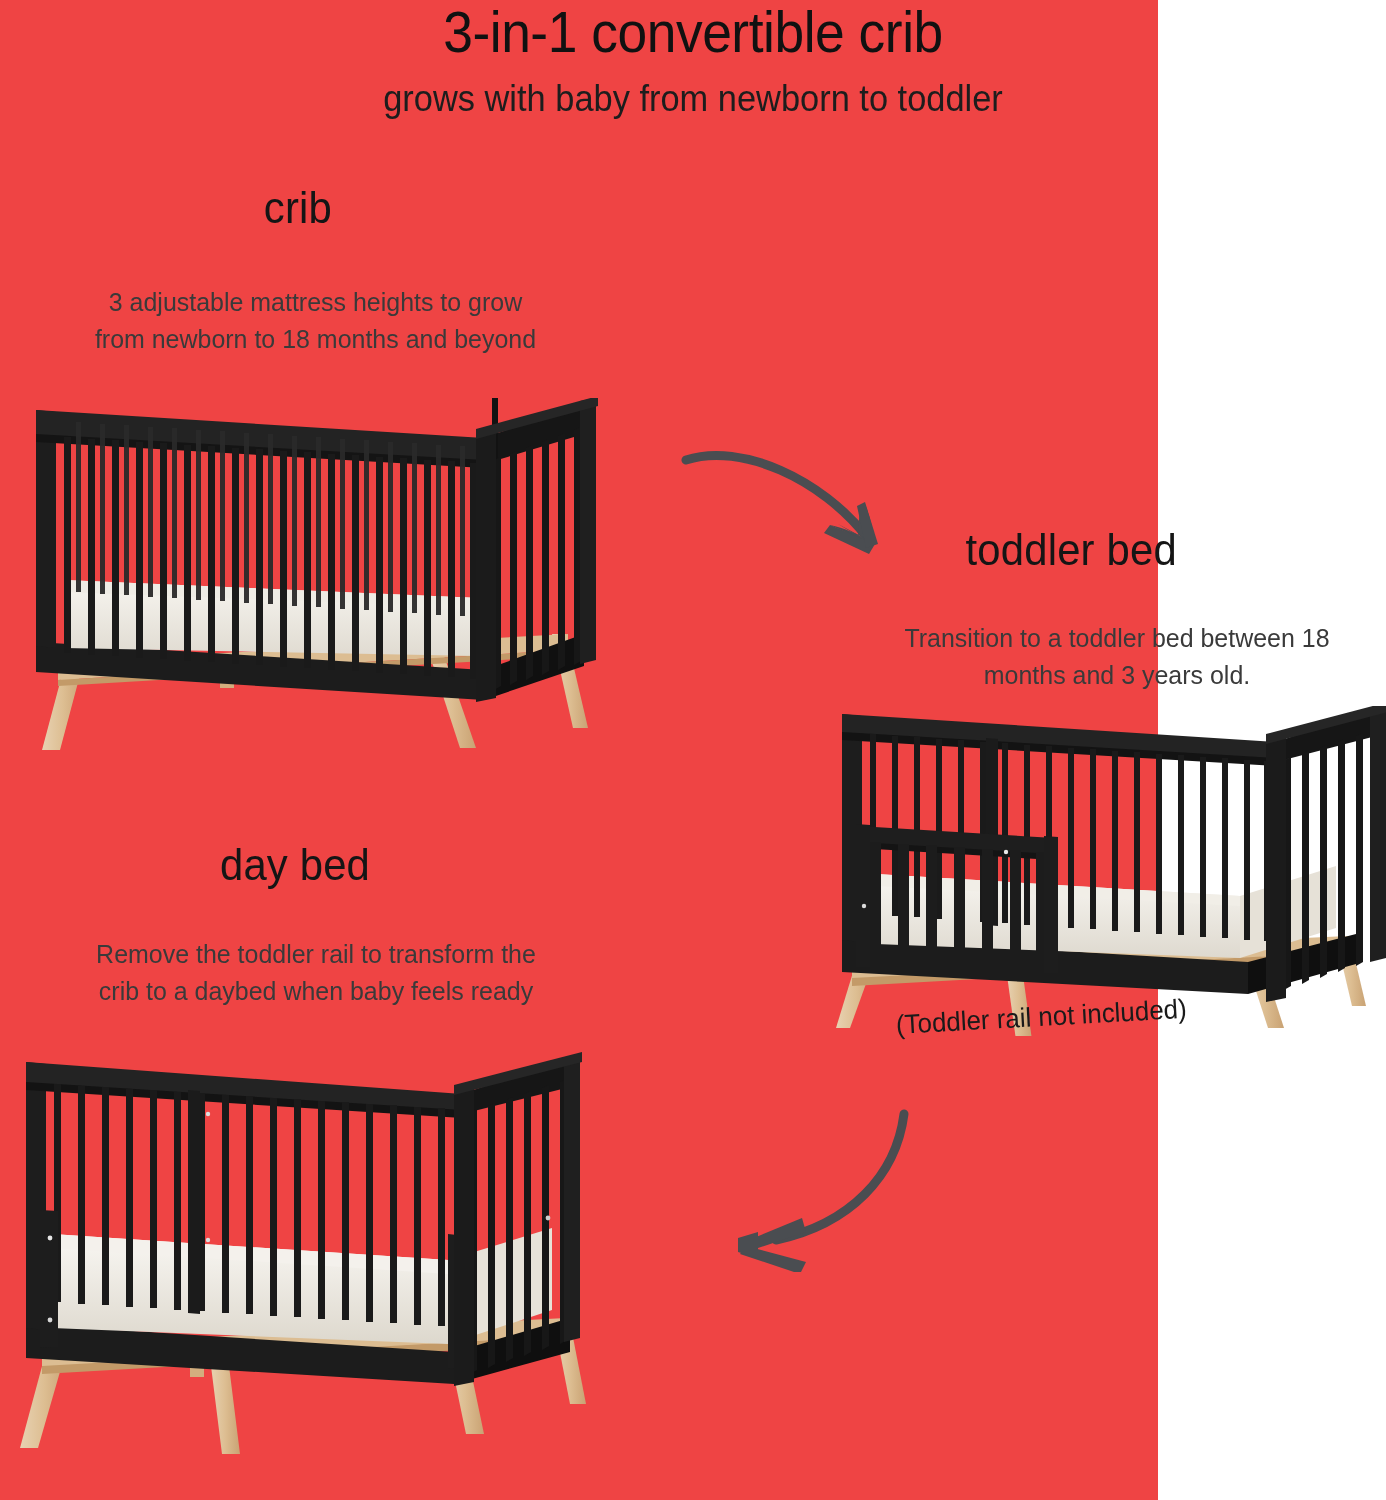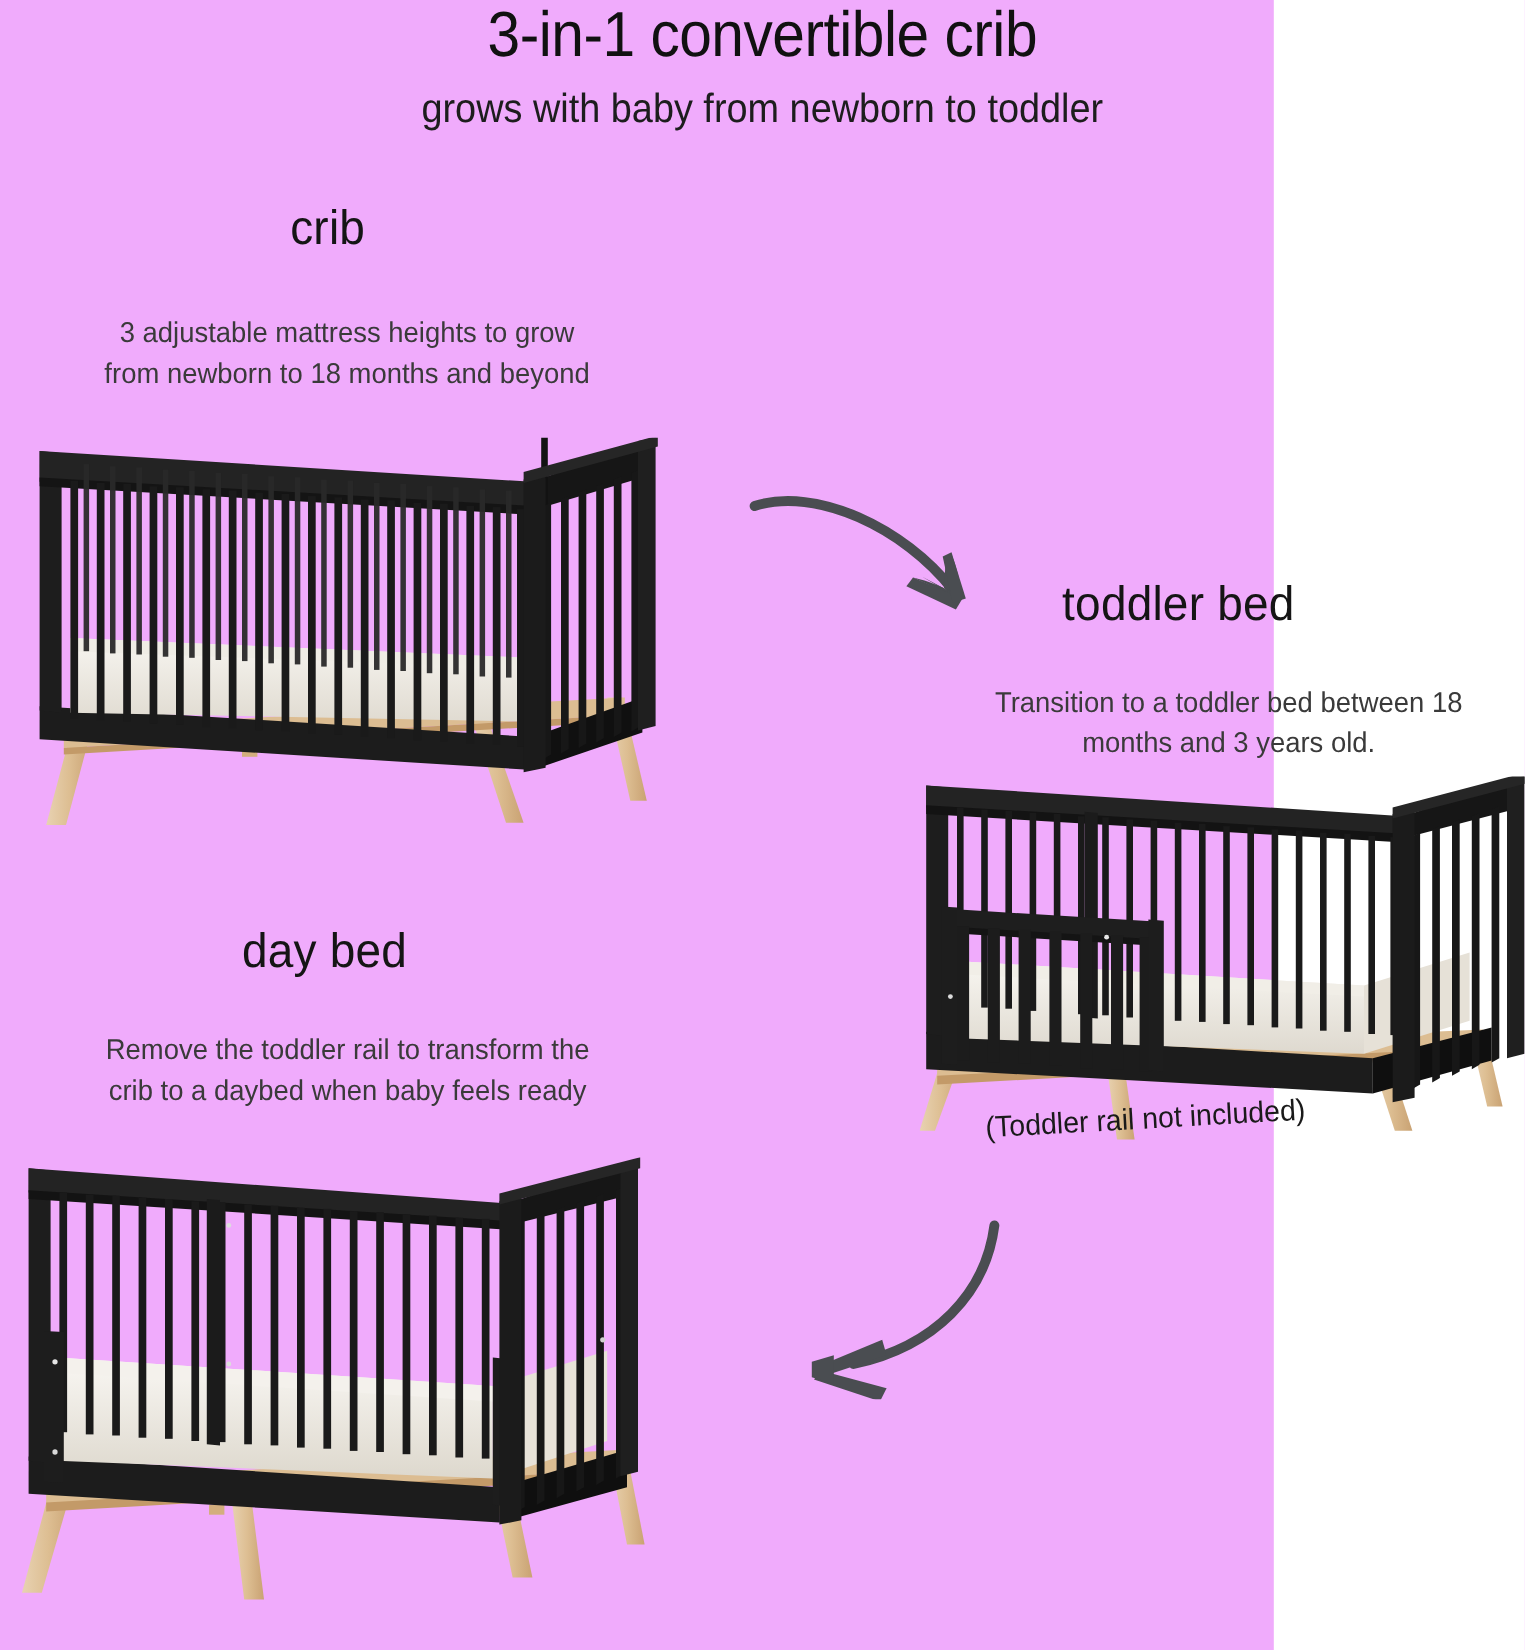--- a/index.html
+++ b/index.html
@@ -3,21 +3,21 @@
 <meta charset="utf-8">
 <style>
   * { margin:0; padding:0; box-sizing:border-box; }
   html, body {
     width:1386px; height:1500px;
     background:#ffffff;
     font-family:"Liberation Sans", sans-serif;
     color:#2f2f2f;
     overflow:hidden;
   }
-  #page { position:relative; width:1158px; height:1500px; background:#f0abfc; }
+  #page { position:relative; width:1158px; height:1500px; background:#ef4444; }
 
   .title {
     position:absolute; left:0; top:2px; width:1386px;
     text-align:center;
     font-size:58px; font-weight:400; letter-spacing:-0.5px;
     color:#111; line-height:1.05;
     font-family:"Liberation Sans Narrow","Liberation Sans",sans-serif;
     transform:scaleX(0.92); transform-origin:center top;
   }
   .subtitle {

